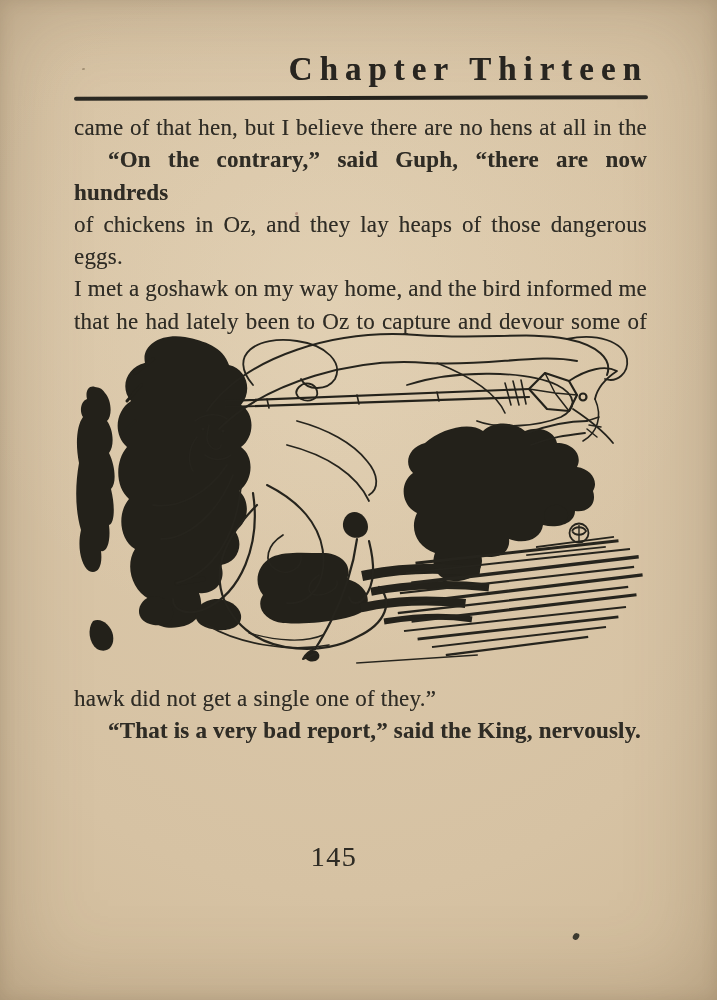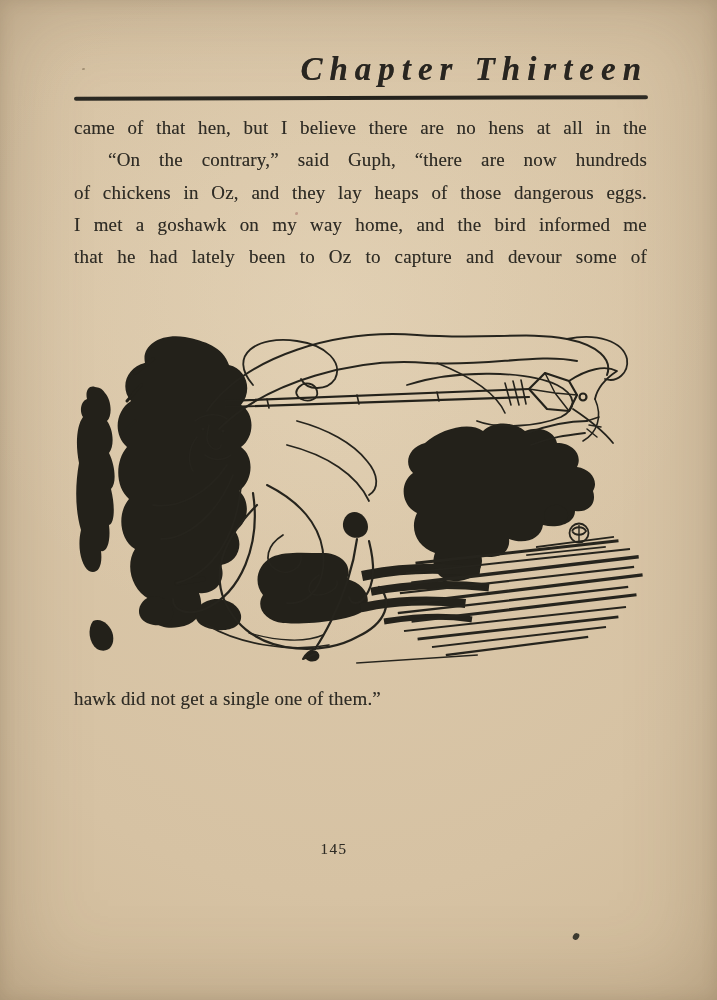--- a/index.html
+++ b/index.html
@@ -13,45 +13,44 @@
       radial-gradient(ellipse 120% 95% at 48% 40%, #dcc9ab 0%, #d6c2a3 52%, #ceb896 86%, #c3ac88 100%);
     box-shadow: inset 0 0 90px rgba(92,72,48,.28), inset 0 0 16px rgba(92,72,48,.16);
     color:#2f2c25;
   }
   .chapter-title{
     position:absolute; top:50px; left:74px; right:69px;
     margin:0; text-align:right;
     font-size:33px; font-weight:700; letter-spacing:7px;
     color:#282520; line-height:38px; white-space:nowrap;
     text-shadow:0 0 .6px rgba(40,37,32,.55);
-    font-style:italic;
   }
   .heading-rule{
     position:absolute; top:96px; left:74px; right:69px; height:3.5px;
     background:linear-gradient(to right,#2b2922 0%,#24221c 55%,#2e2b24 100%);
     border-radius:2px;
     transform:rotate(-0.15deg);
   }
   .text-block{
     position:absolute; left:74px; width:573px;
-    font-size:19px; line-height:32.3px; letter-spacing:.2px;
+    font-size:23px; line-height:32.3px; letter-spacing:.2px;
     text-shadow:0 0 .5px rgba(47,44,37,.45);
   }
   .text-block.top{ top:112px; }
   .text-block.bottom{ top:683px; }
   .line{ text-align:justify; text-align-last:justify; }
   .line.last{ text-align-last:left; }
-  .line.indent{ text-indent:34px; }
+  .line.indent{ text-indent:34px;font-weight:bold; }
   .illustration{
     position:absolute; left:57px; top:325px; width:600px; height:345px; margin:0;
   }
   .illustration svg{ width:100%; height:100%; display:block; }
   .page-number{
     position:absolute; top:841px; left:74px; width:520px;
-    text-align:center; font-size:15px; letter-spacing:1.5px;
+    text-align:center; font-size:28px; letter-spacing:1.5px;
     color:#2f2c25; text-shadow:0 0 .5px rgba(47,44,37,.45);
   }
   .speck{ position:absolute; border-radius:60% 40% 55% 45%; }
   .speck.s1{ left:573px; top:933px; width:6px; height:7px; background:#3d3b30; transform:rotate(24deg); }
   .speck.s2{ left:295px; top:212px; width:3px; height:3px; background:#b98f7e; opacity:.8; }
   .speck.s3{ left:82px; top:68px; width:3px; height:2px; background:#8d7c63; opacity:.7; }
 </style>
 </head>
 <body>
 
@@ -164,21 +163,22 @@
 
       <g stroke="#26241d" fill="none" stroke-width="1.8">
         <circle cx="522" cy="208" r="9.5"></circle>
         <path d="M515,206 c3,-5 11,-5 14,0 c-3,5 -11,5 -14,0"></path>
         <path d="M522,200 l0,16" stroke-width="1.4"></path>
       </g>
     </svg>
   </figure>
 
   <div class="text-block bottom">
-    <div class="line last">hawk did not get a single one of them.”</div>
+    <div class="line last">hawk did not get a single one of they.”</div>
+    <div class="line indent last">“That is a very bad report,” said the King, nervously.</div>
   </div>
 
   <div class="page-number">145</div>
 
   <div class="speck s1"></div>
   <div class="speck s2"></div>
   <div class="speck s3"></div>
 
 </div>
 

